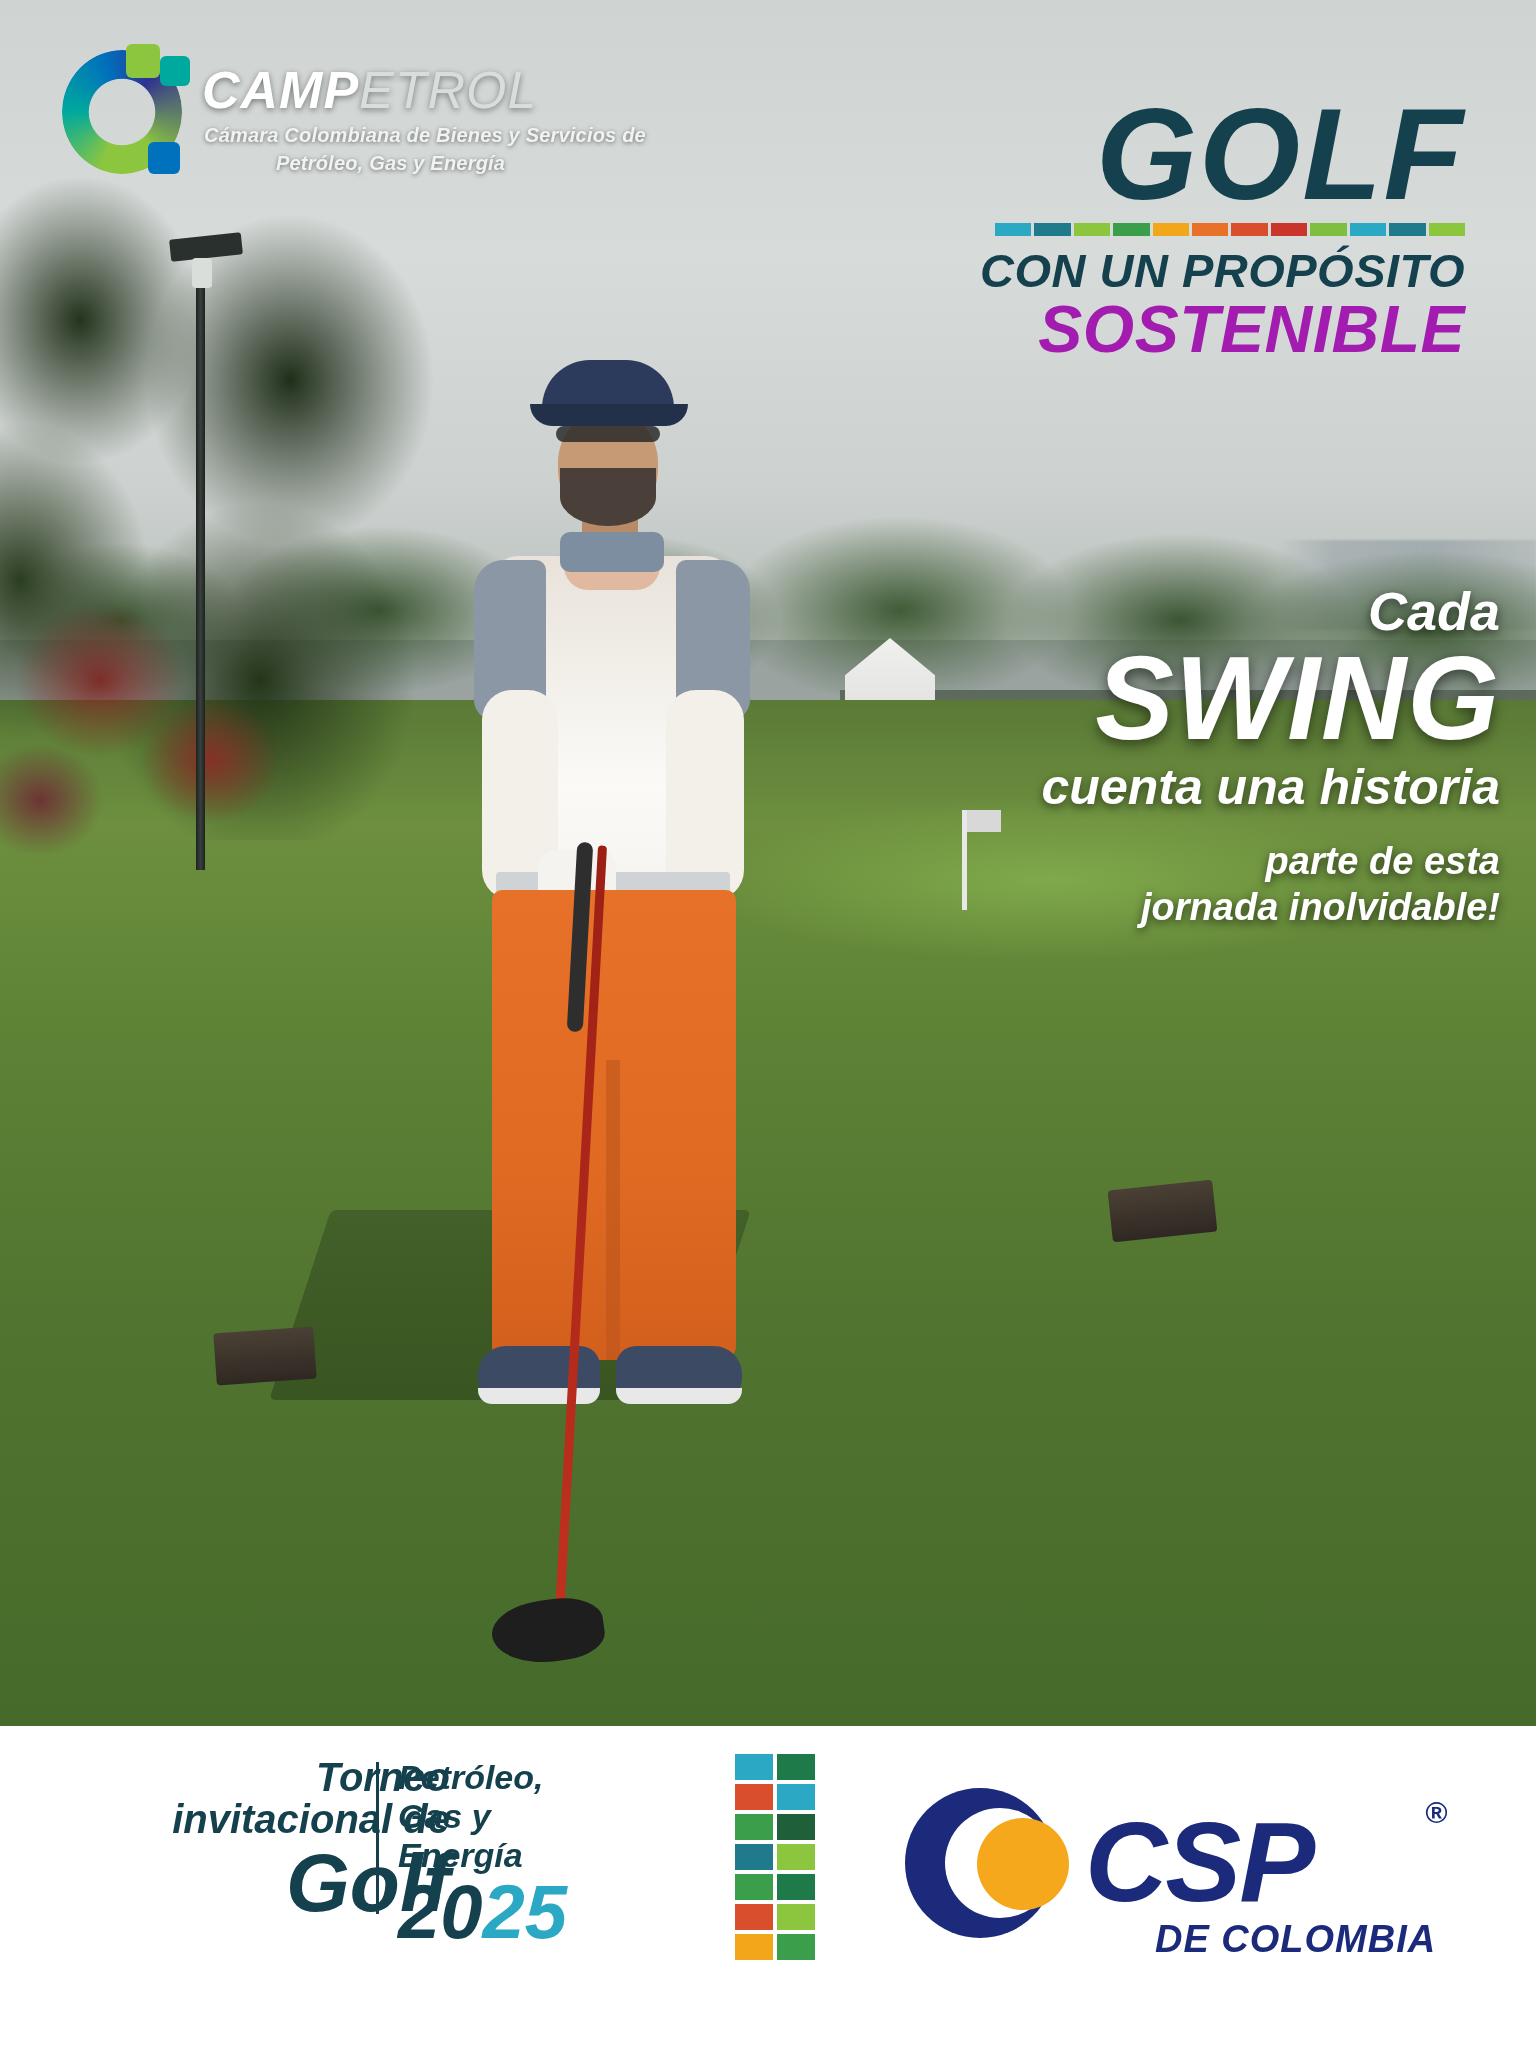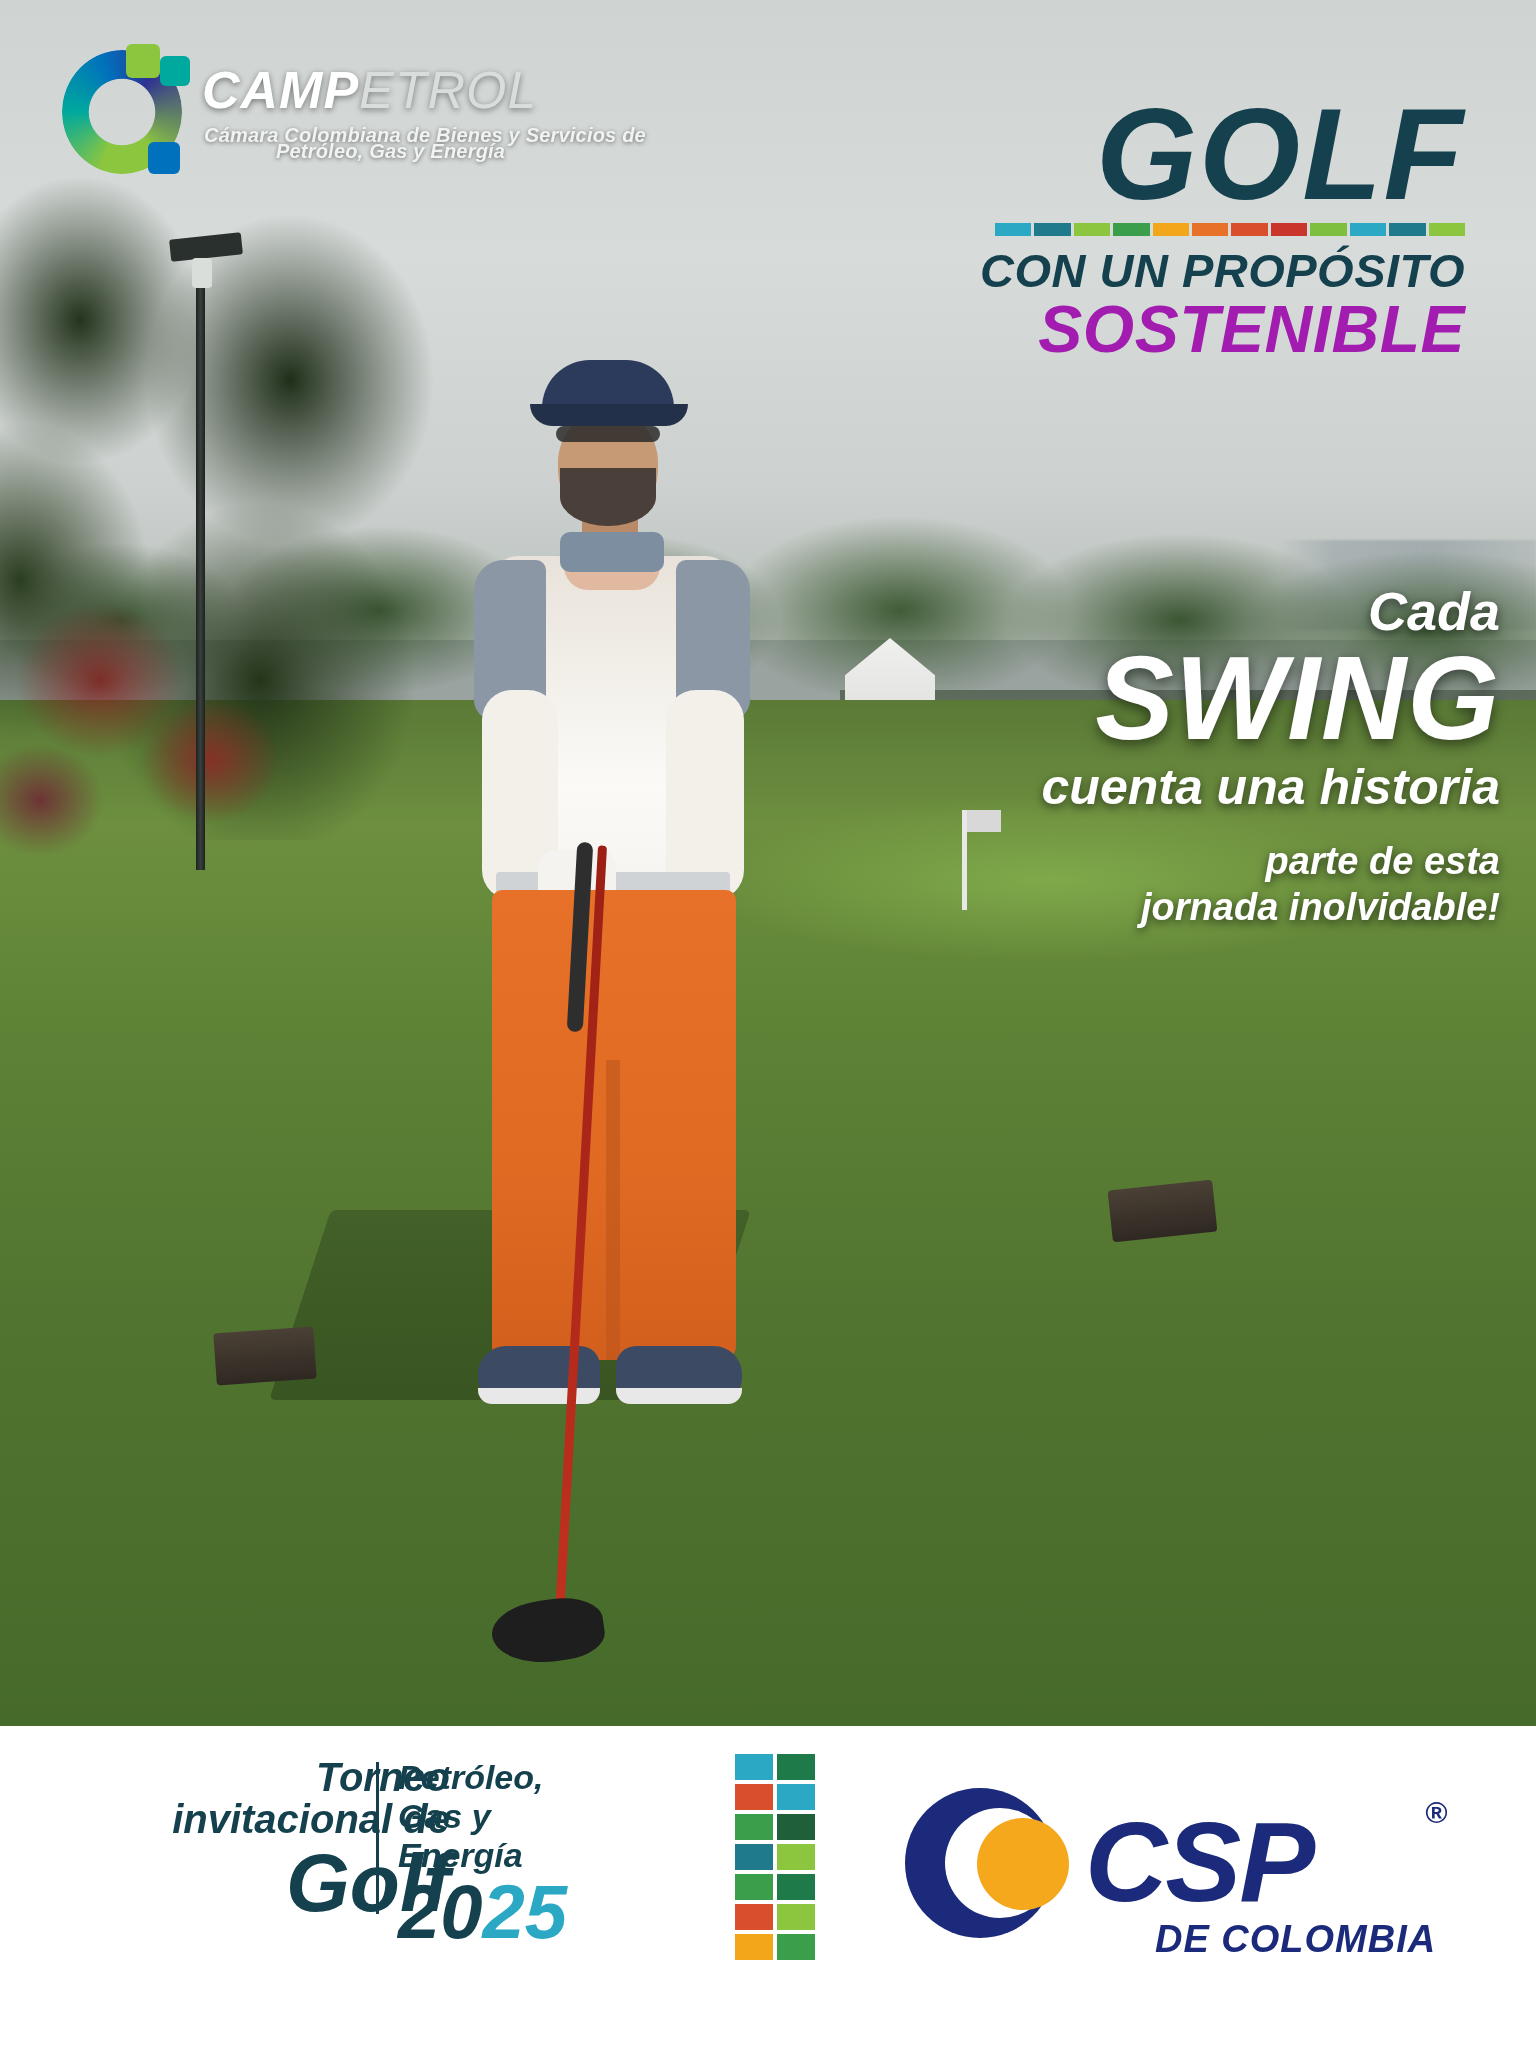--- a/index.html
+++ b/index.html
@@ -195,21 +195,21 @@
     position: absolute; left: 150px; top: 24px;
     font-size: 52px; font-weight: 700; letter-spacing: 1px; color: #ffffff;
     text-shadow: 0 2px 6px rgba(0,0,0,.45);
   }
   .camp-name .light { color:#d9dedd; font-weight: 400; }
   .camp-sub1, .camp-sub2 {
     position: absolute; left: 152px; color:#f0f3f2; font-size: 20px; font-weight: 700;
     text-shadow: 0 1px 4px rgba(0,0,0,.5); letter-spacing:.2px;
   }
   .camp-sub1 { top: 88px; }
-  .camp-sub2 { top: 104px; left: 224px; }
+  .camp-sub2 { top: 116px; left: 224px; }
 
   
   .golf-block { position:absolute; left: 905px; top: 95px; width: 560px; text-align: right; }
   .golf-word {
     font-size: 130px; font-weight: 800; letter-spacing: 2px; color: #14414d; line-height: .92;
   }
   .golf-bars { display:flex; justify-content:flex-end; gap:3px; margin: 8px 0 10px auto; width: 470px; }
   .golf-bars i { display:block; height: 13px; flex: 1 1 auto; }
   .golf-l2 { font-size: 47px; font-weight: 800; color:#14414d; letter-spacing:.5px; line-height:1.05; }
   .golf-l3 { font-size: 66px; font-weight: 800; color:#a21caf; letter-spacing:.5px; line-height:1.05; }

